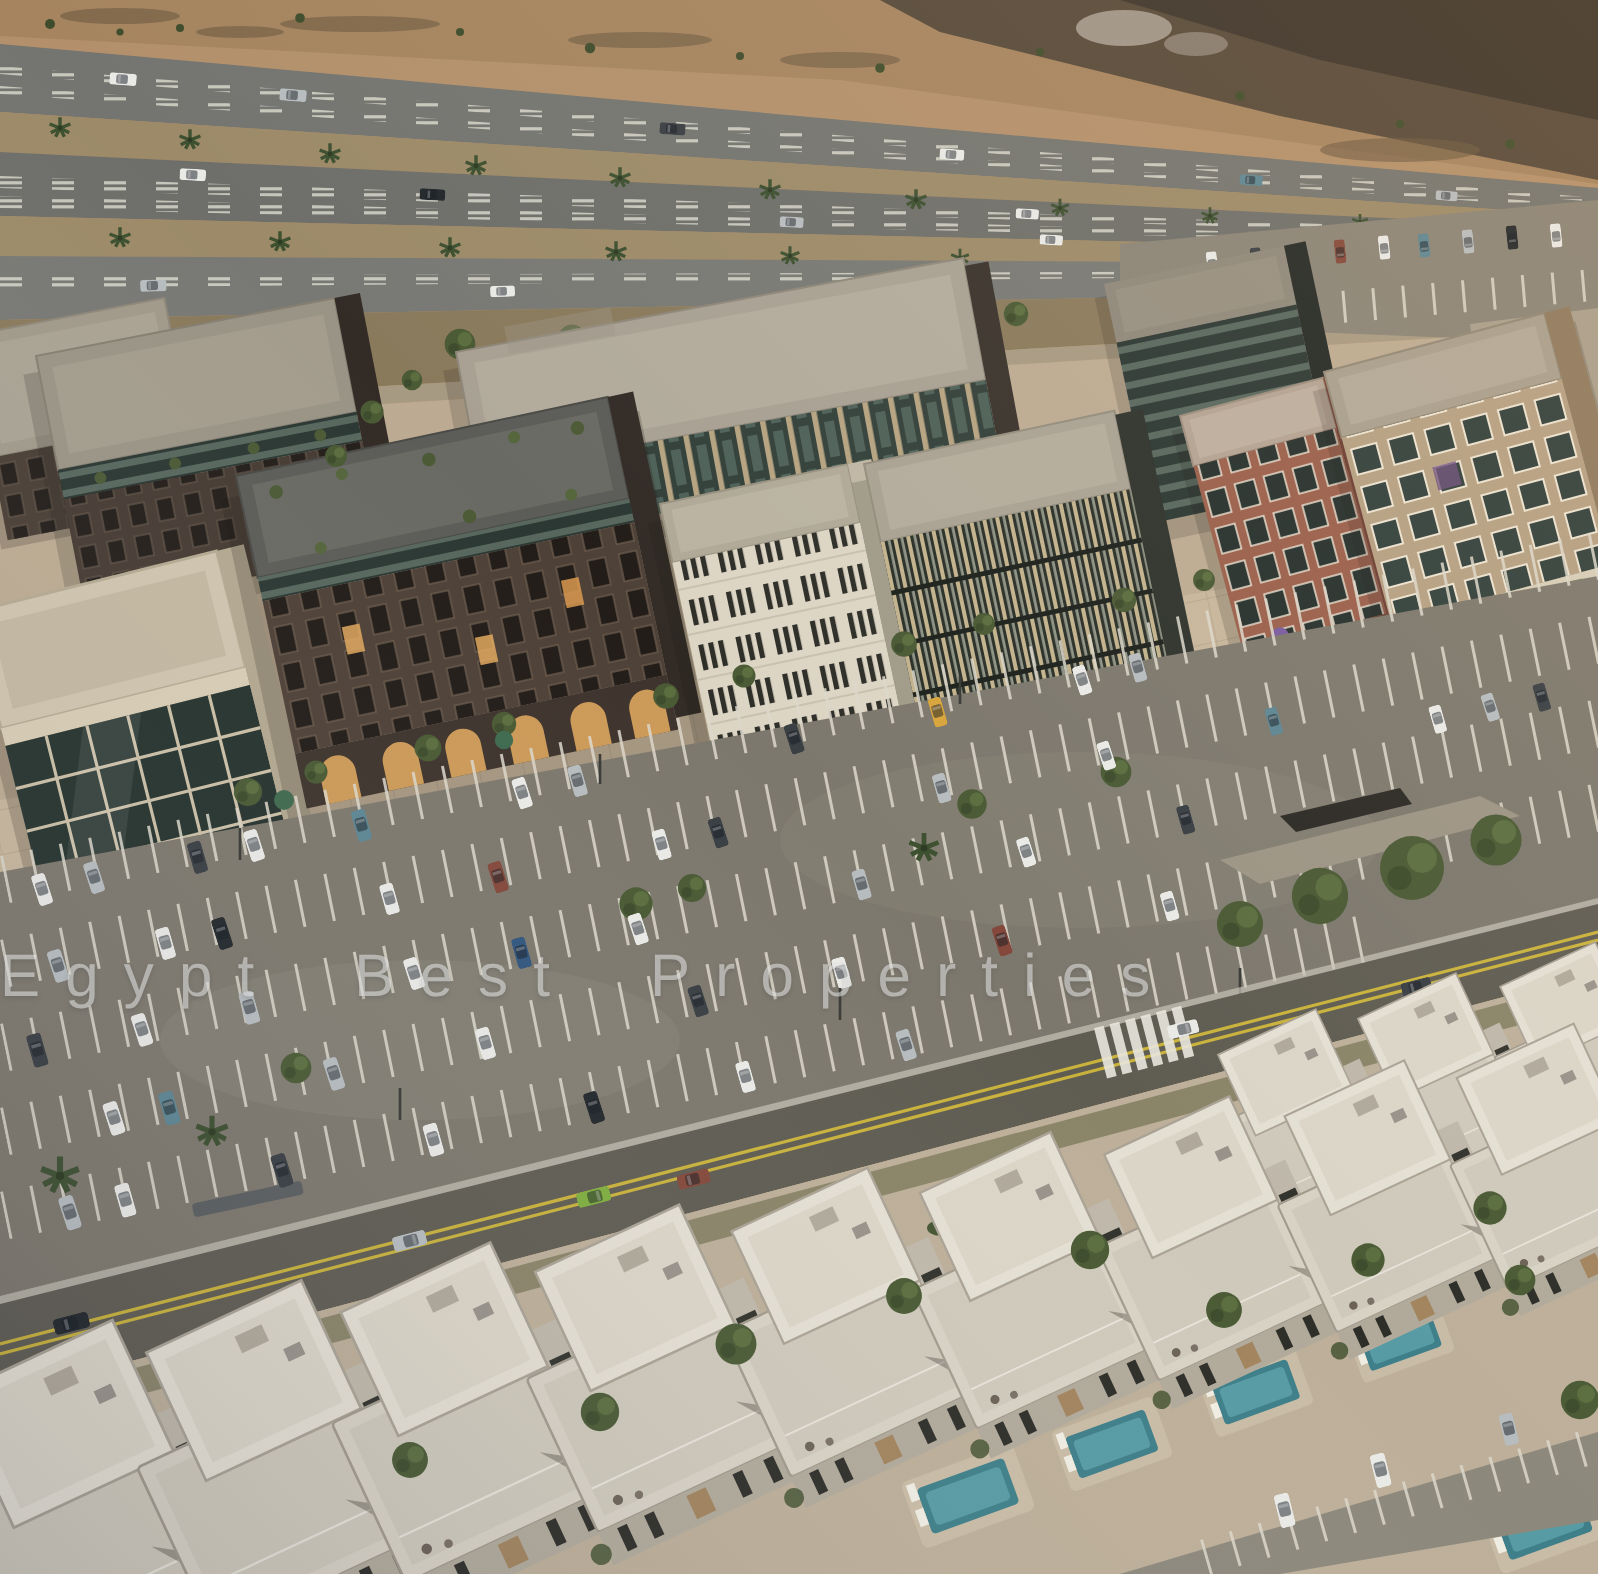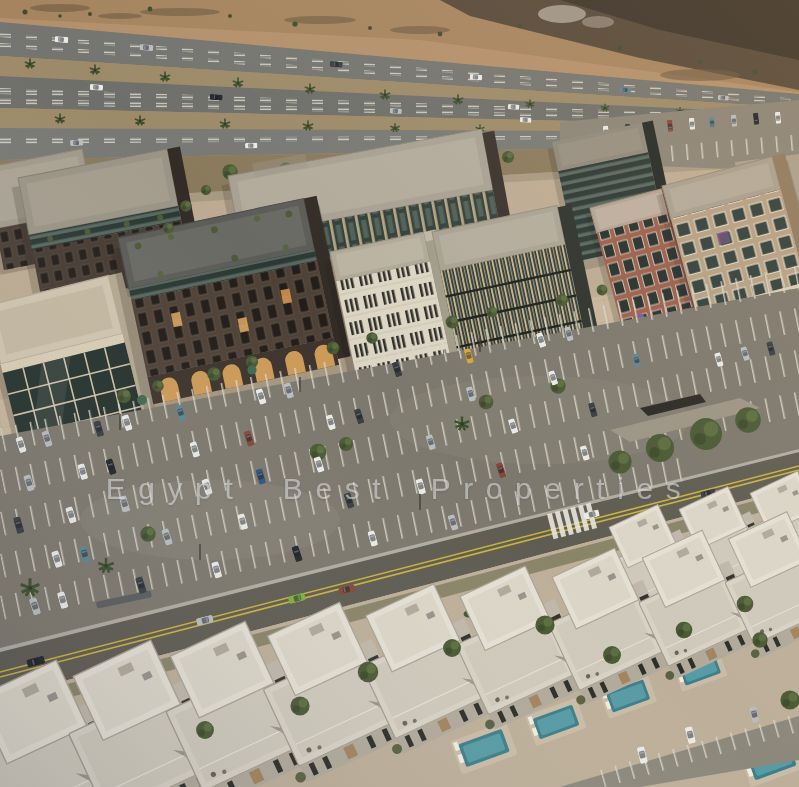--- a/index.html
+++ b/index.html
@@ -2,21 +2,21 @@
 <html><head>
 <meta charset="utf-8">
 <style>
   html,body{margin:0;padding:0;background:#222;}
   .stage{
     position:relative;width:799px;height:787px;overflow:hidden;
     font-family:"Liberation Sans",sans-serif;background:#b3906b;
   }
   .stage svg{position:absolute;left:0;top:0;display:block;}
   .watermark{
-    position:absolute;left:0;top:472px;width:799px;text-align:center;
+    position:absolute;left:0;top:472px;width:799px;
     font-size:30px;font-weight:400;letter-spacing:.42em;word-spacing:.55em;
     color:rgba(238,240,240,.52);text-shadow:0 1px 2px rgba(70,70,70,.25);
     white-space:nowrap;pointer-events:none;z-index:5;
     font-family:"Liberation Sans",sans-serif;
   }
 </style>
 </head>
 <body>
 
 <div class="stage">

